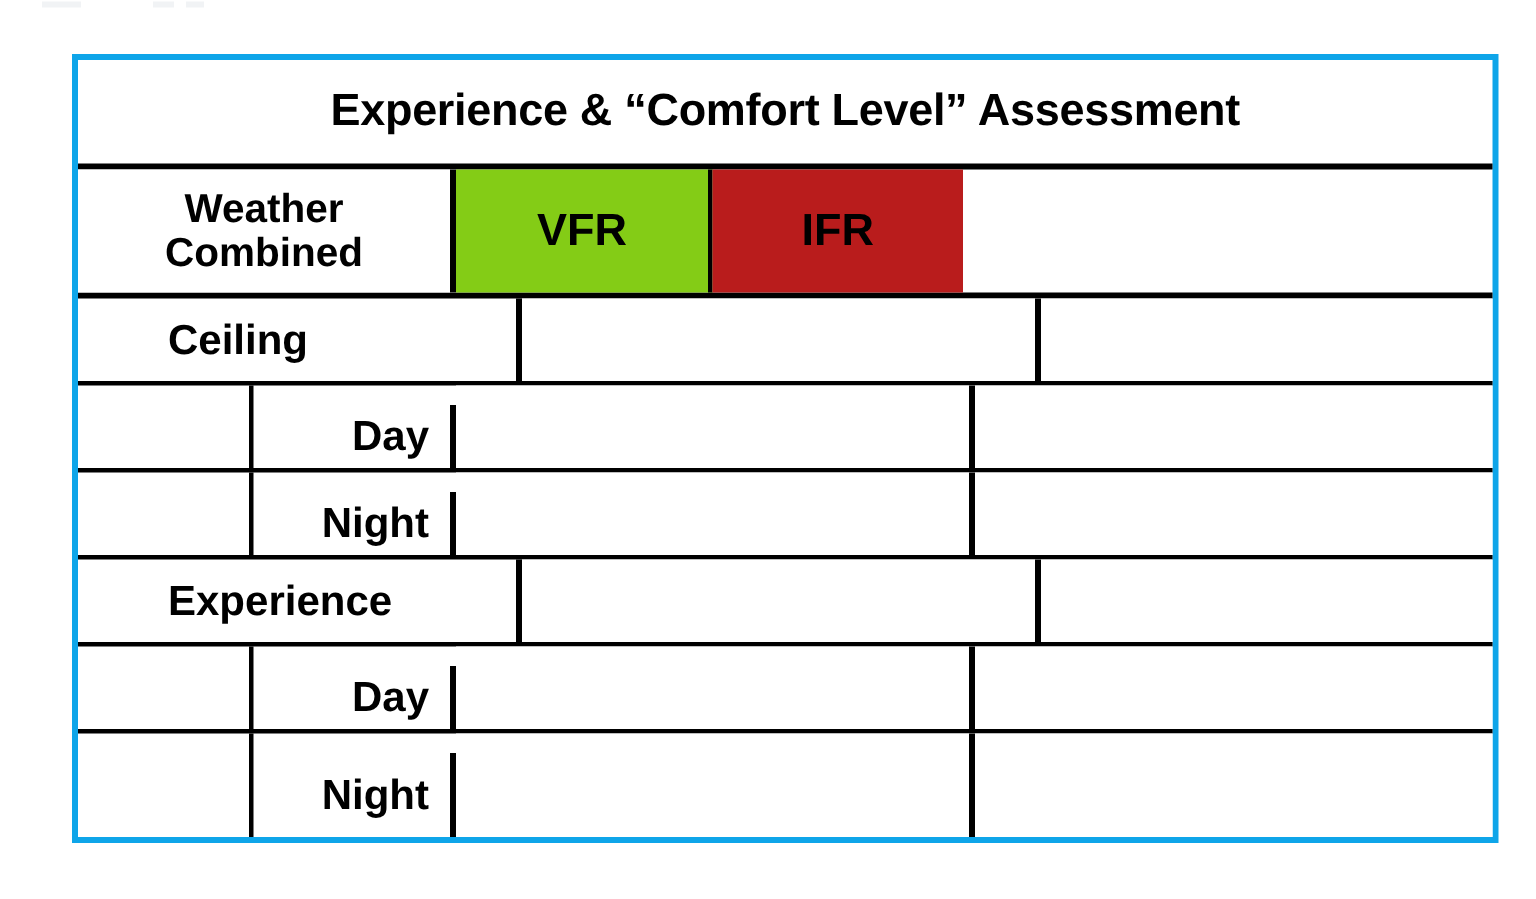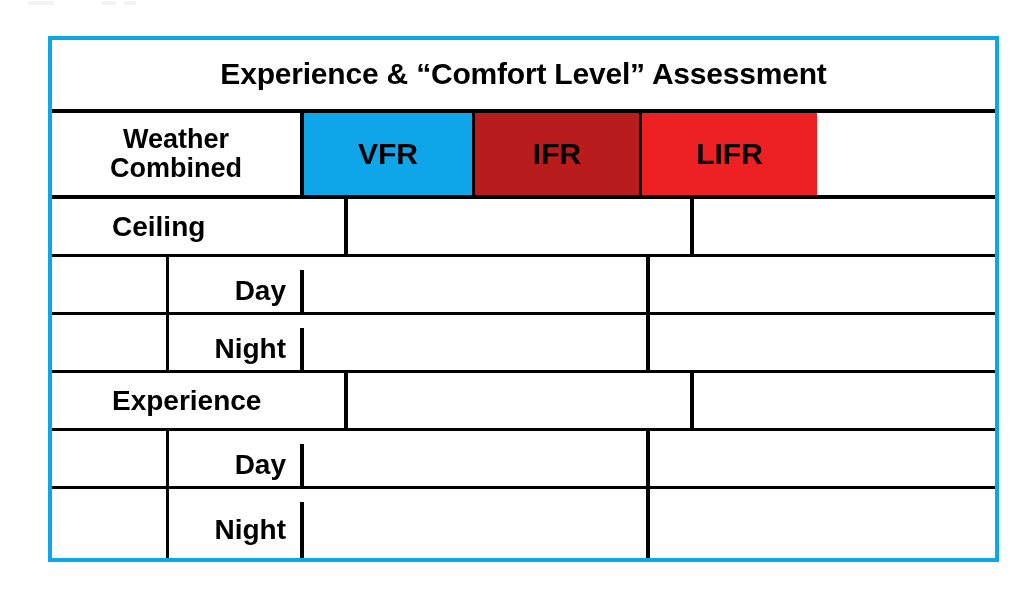--- a/index.html
+++ b/index.html
@@ -186,32 +186,29 @@
       </div>
     </div>
 
     <div class="row" id="header-row">
 
       <div class="cell hdr-weather">
         <span>Weather</span>
         <span>Combined</span>
       </div>
 
-      <div class="cell hdr-cat hdr-vfr" id="hdr-cat-0" style="background: #0ea5e9;">
+      <div class="cell hdr-cat hdr-vfr" id="hdr-cat-0" style="background: #84cc16;">
         <span>VFR</span>
       </div>
 
 
       <div class="cell hdr-cat hdr-ifr" id="hdr-cat-2" style="background: #b91c1c;">
         <span>IFR</span>
       </div>
 
-      <div class="cell hdr-cat hdr-lifr" id="hdr-cat-3" style="background: rgb(237, 32, 36);">
-        <span>LIFR</span>
-      </div>
 
     </div>
 
     <div class="row body-row" id="row-ceiling">
       <div class="cell lbl-full">
         <span>Ceiling</span>
       </div>
       <div class="cell data-cell data-left">
         <span></span>
       </div>

